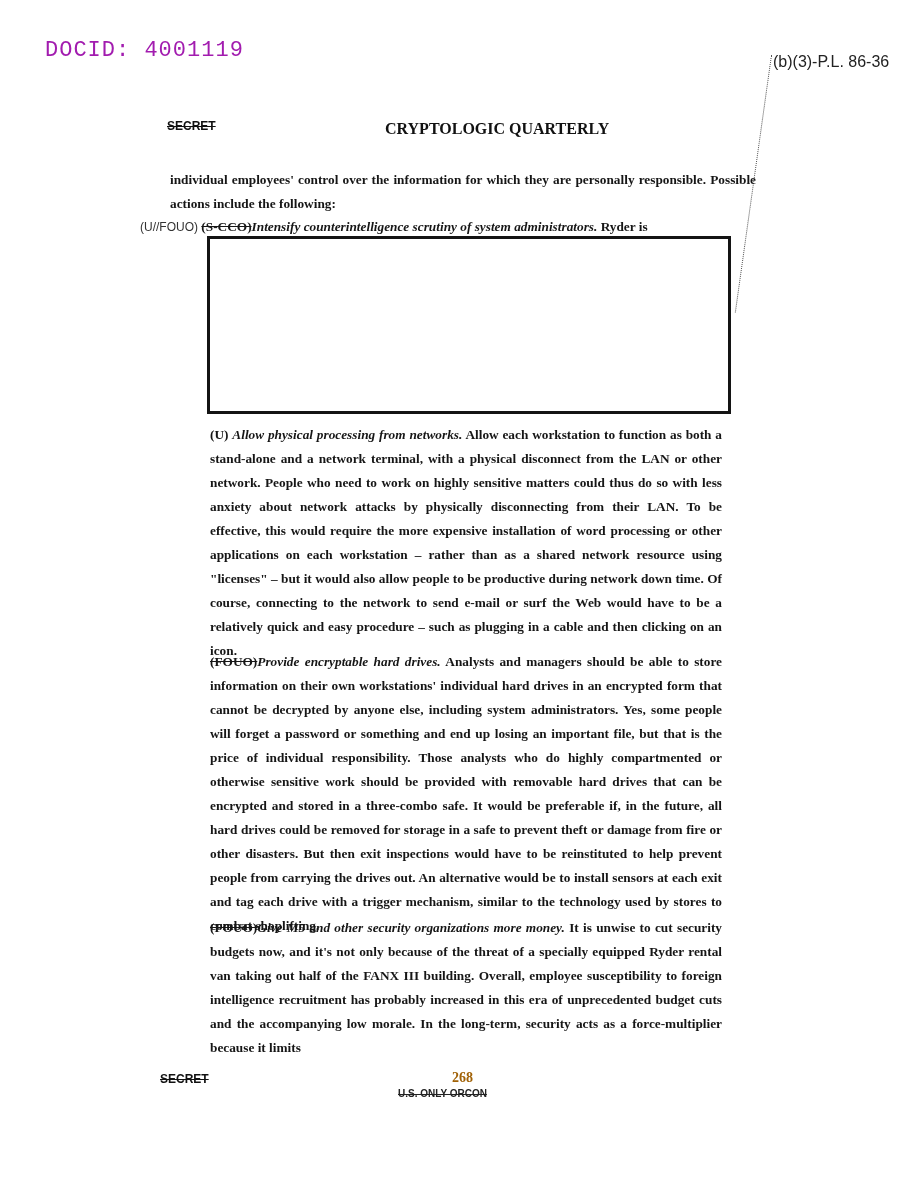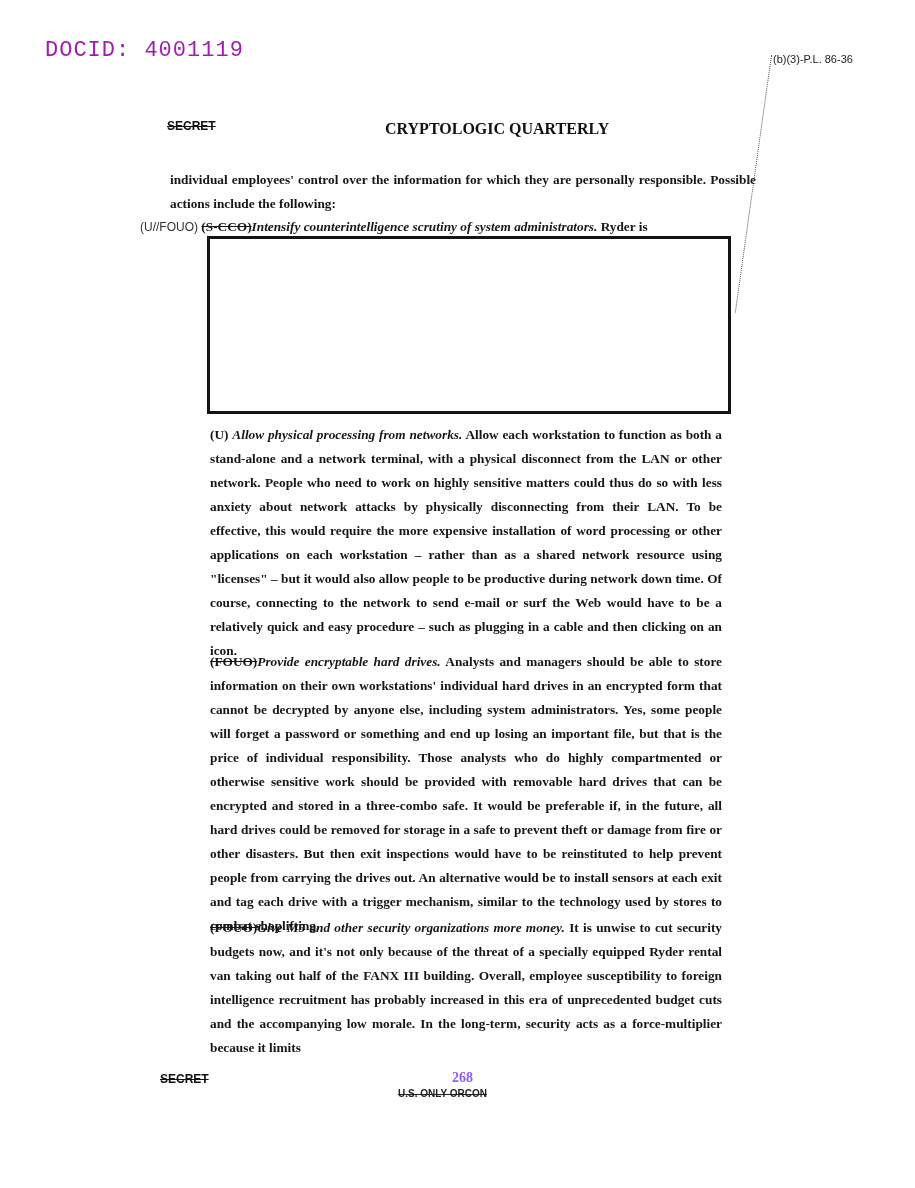--- a/index.html
+++ b/index.html
@@ -1,28 +1,28 @@
 <!DOCTYPE html>
 <html><head>
 <meta charset="utf-8">
 <style>
   html, body { margin: 0; padding: 0; background: #ffffff; }
   body { width: 915px; height: 1188px; position: relative; overflow: hidden; color: #111; font-family: "DejaVu Serif", serif; }
   .docid { position: absolute; left: 45px; top: 38px; font-family: "Liberation Mono", monospace; font-size: 22px; letter-spacing: 1px; color: #a21caf; }
-  .exemption { position: absolute; left: 773px; top: 53px; font-family: "Liberation Sans", sans-serif; font-size: 11px; color: #222; }
+  .exemption { position: absolute; left: 773px; top: 53px; font-family: "Liberation Sans", sans-serif; font-size: 16px; color: #222; }
   .dotline { position: absolute; border-left: 1px dotted #555; }
   .hdr-secret { position: absolute; left: 167px; top: 119px; font-family: "Liberation Sans", sans-serif; font-weight: bold; font-size: 12px; text-decoration: line-through; color: #111; }
   .hdr-title { position: absolute; left: 385px; top: 120px; font-family: "Liberation Serif", serif; font-size: 16px; font-weight: bold; color: #111; }
   .para { position: absolute; font-family: "Liberation Serif", serif; font-weight: bold; font-size: 13.3px; line-height: 24px; color: #161616; text-align: justify; }
   .para i { font-weight: bold; }
   .strike { text-decoration: line-through; }
   .mark-u { font-family: "Liberation Sans", sans-serif; font-weight: normal; font-size: 12px; color: #333; }
   .redact { position: absolute; left: 207px; top: 236px; width: 518px; height: 172px; border: 3px solid #141414; background: #fff; }
   .ftr-secret { position: absolute; left: 160px; top: 1072px; font-family: "Liberation Sans", sans-serif; font-weight: bold; font-size: 12px; text-decoration: line-through; color: #111; }
-  .page-num { position: absolute; left: 452px; top: 1070px; font-family: "Liberation Serif", serif; font-weight: bold; font-size: 14px; color: #8b5cf6; }
+  .page-num { position: absolute; left: 452px; top: 1070px; font-family: "Liberation Serif", serif; font-weight: bold; font-size: 14px; color: #a16207; }
   .ftr-control { position: absolute; left: 398px; top: 1088px; font-family: "Liberation Sans", sans-serif; font-weight: bold; font-size: 10px; text-decoration: line-through; color: #222; text-align: right; }
 </style>
 </head>
 <body>
 
 <div class="docid">DOCID: 4001119</div>
 <div class="exemption">(b)(3)-P.L. 86-36</div>
 <div class="dotline" style="left:771px; top:55px; height:260px; transform: rotate(8deg); transform-origin: top left;"></div>
 
 <div class="hdr-secret">SECRET</div>

